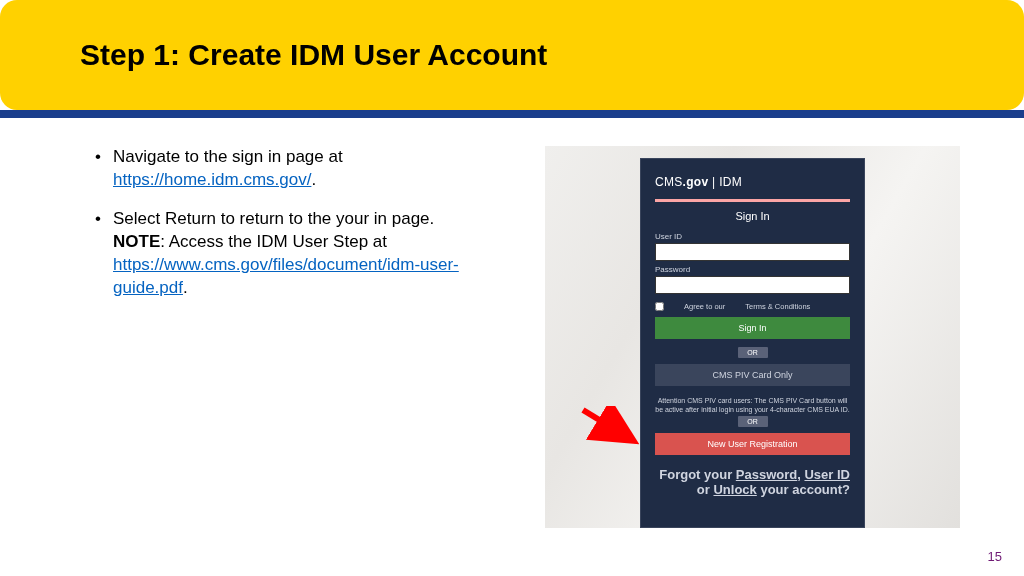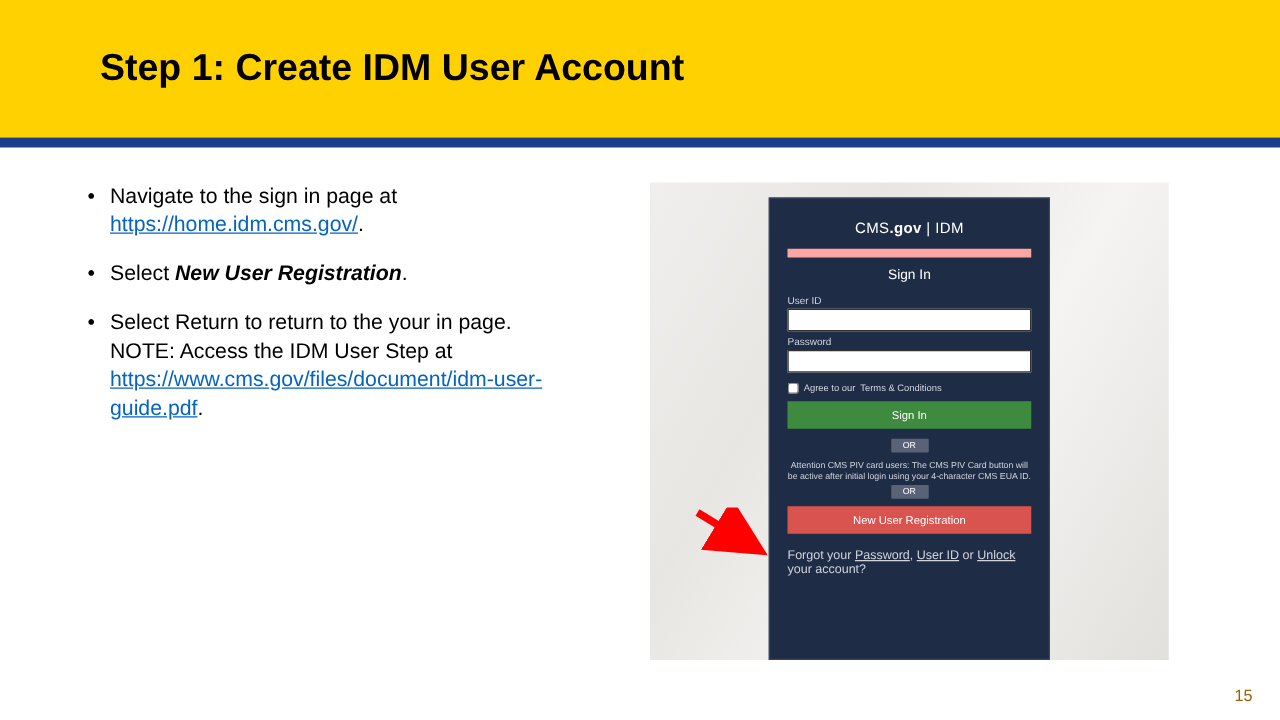--- a/index.html
+++ b/index.html
@@ -8,33 +8,34 @@
     height: 576px;
     font-family: Arial, Helvetica, sans-serif;
     background: #ffffff;
     position: relative;
     overflow: hidden;
   }
   .header-band {
     background: #ffd100;
     height: 110px;
     padding: 38px 0 0 80px;
+    border-radius: 17px;
   }
   .header-band h1 {
     font-size: 30px;
     font-weight: bold;
     color: #000;
   }
   .blue-divider {
     height: 8px;
     background: #1a3e8c;
   }
   .content {
     display: flex;
-    padding: 28px 40px 0 70px;
+    padding: 28px 40px 0 95px;
   }
   .left-col {
     width: 420px;
     padding-right: 30px;
   }
   .bullets {
     list-style: none;
   }
   .bullets li {
     font-size: 17px;
@@ -48,21 +49,21 @@
     content: "•";
     position: absolute;
     left: 0;
     top: 0;
     font-size: 17px;
   }
   .bullets a {
     color: #0563c1;
     text-decoration: underline;
   }
-  .bold { font-weight: normal; font-style: normal; text-align: center; }
+  .bold { font-weight: bold; font-style: normal; text-align: center; }
   .bolditalic { font-weight: bold; font-style: italic; }
 
   .right-col {
     width: 415px;
     position: relative;
     margin-left: 30px;
   }
   .screenshot-bg {
     width: 415px;
     height: 382px;
@@ -74,25 +75,25 @@
   }
   .signin-panel {
     width: 225px;
     background: #1f2c45;
     color: #fff;
     font-size: 9px;
     padding: 10px 14px 14px 14px;
     border: 1px solid #3a455c;
   }
   .panel-logo {
-    text-align: center;
+    text-align: left;
     font-size: 12px;
     letter-spacing: 0.3px;
     padding: 6px 0 10px 0;
-    border-bottom: 7px solid #fca5a5;
+    border-bottom: 3px solid #fca5a5;
   }
   .panel-logo .gov { font-weight: bold; }
   .panel-title {
     text-align: center;
     font-size: 11px;
     padding: 8px 0 6px 0;
   }
   .field-label {
     font-size: 8px;
     color: #cfd4df;
@@ -104,21 +105,21 @@
     height: 18px;
     background: #fff;
     border: 1px solid #333;
     font-size: 10px;
     padding: 1px 3px;
     color: #333;
   }
   .agree-row {
     display: flex;
     align-items: flex-start;
-    gap: 4px;
+    gap: 20px;
     font-size: 7.5px;
     margin: 8px 0 6px 0;
     color: #cfd4df;
   }
   .agree-row input { width: 9px; height: 9px; }
   .agree-row .tc { }
   .btn {
     width: 100%;
     border: none;
     padding: 6px 0;
@@ -143,62 +144,60 @@
     border-radius: 1px;
   }
   .piv-note {
     font-size: 7px;
     line-height: 1.3;
     color: #cfd4df;
     text-align: center;
     margin: 4px 0 2px 0;
   }
   .forgot-row {
-    font-size: 10px;
-    color: #cfd4df;
-    text-align: left;
+    font-size: 13px;
+    color: #cfd4df;
+    text-align: right;
     margin-top: 6px;
+    font-weight: bold;
   }
   .forgot-row .u { text-decoration: underline; }
 
   .arrow {
     position: absolute;
     left: 34px;
     top: 260px;
     width: 60px;
     height: 40px;
     pointer-events: none;
   }
 
   .page-number {
     position: absolute;
     right: 22px;
     bottom: 12px;
-    color: #a16207;
+    color: #701a75;
     font-size: 13px;
   }
 </style>
 </head>
 <body>
 
 <div class="header-band">
   <h1>Step 1: Create IDM User Account</h1>
 </div>
 <div class="blue-divider"></div>
 
 <div class="content">
   <div class="left-col">
     <ul class="bullets">
       <li>
         <span>Navigate to the sign in page at </span><a href="#">https://home.idm.cms.gov/</a><span>.</span>
       </li>
       <li>
-        <span>Select </span><span class="bolditalic">New User Registration</span><span>.</span>
-      </li>
-      <li>
         <span>Select Return to return to the your in page. </span><span class="bold">NOTE</span><span>: Access the IDM User Step at </span><a href="#">https://www.cms.gov/files/document/idm-user-guide.pdf</a><span>.</span>
       </li>
     </ul>
   </div>
 
   <div class="right-col">
     <div class="screenshot-bg">
       <div class="signin-panel">
         <div class="panel-logo">
           <span>CMS</span><span class="gov">.gov</span><span> | </span><span>IDM</span>
@@ -212,20 +211,21 @@
         <input type="password" class="field-input" style="">
 
         <div class="agree-row">
           <input type="checkbox" style="">
           <span>Agree to our </span>
             <span class="tc">Terms &amp; Conditions</span>
         </div>
 
         <button class="btn btn-green">Sign In</button>
         <span class="or-chip">OR</span>
+        <button class="btn btn-grey">CMS PIV Card Only</button>
         <div class="piv-note">Attention CMS PIV card users: The CMS PIV Card button will be active after initial login using your 4-character CMS EUA ID.</div>
         <span class="or-chip">OR</span>
         <button class="btn btn-red">New User Registration</button>
 
         <div class="forgot-row">
           <span>Forgot your </span><span class="u">Password</span><span>, </span><span class="u">User ID</span><span> or </span><span class="u">Unlock</span><span> your account?</span>
         </div>
       </div>
     </div>
 

